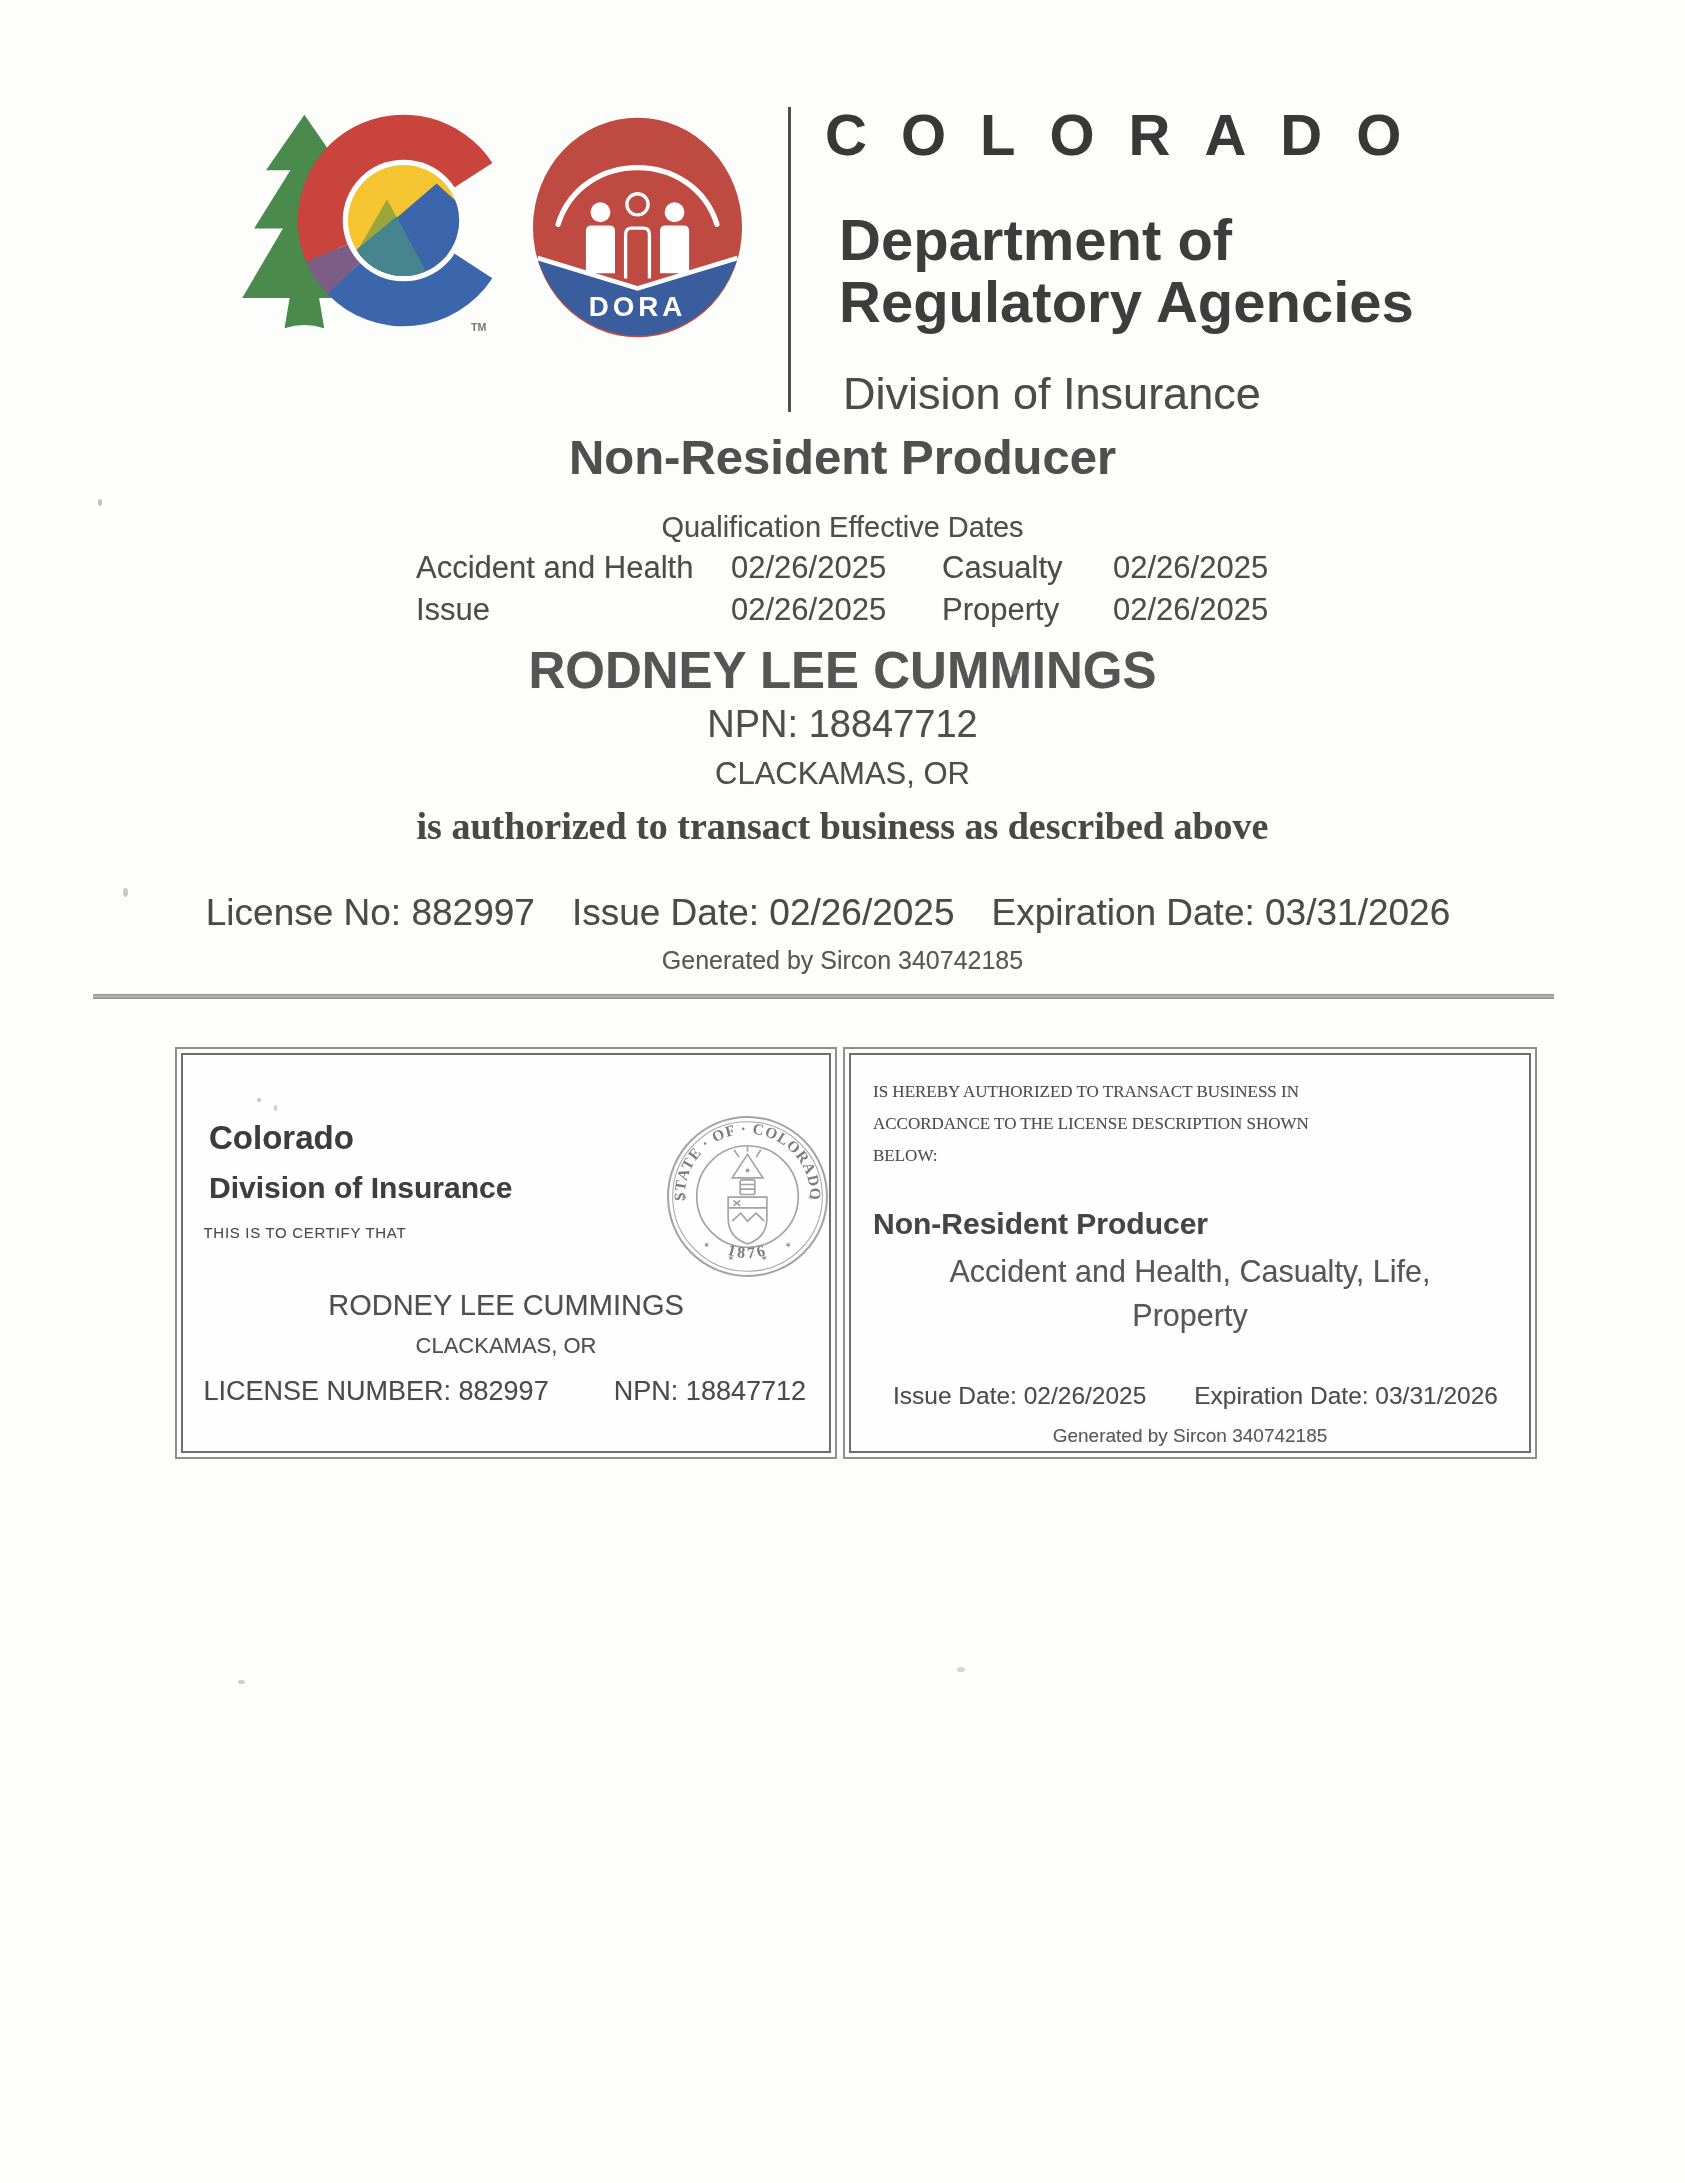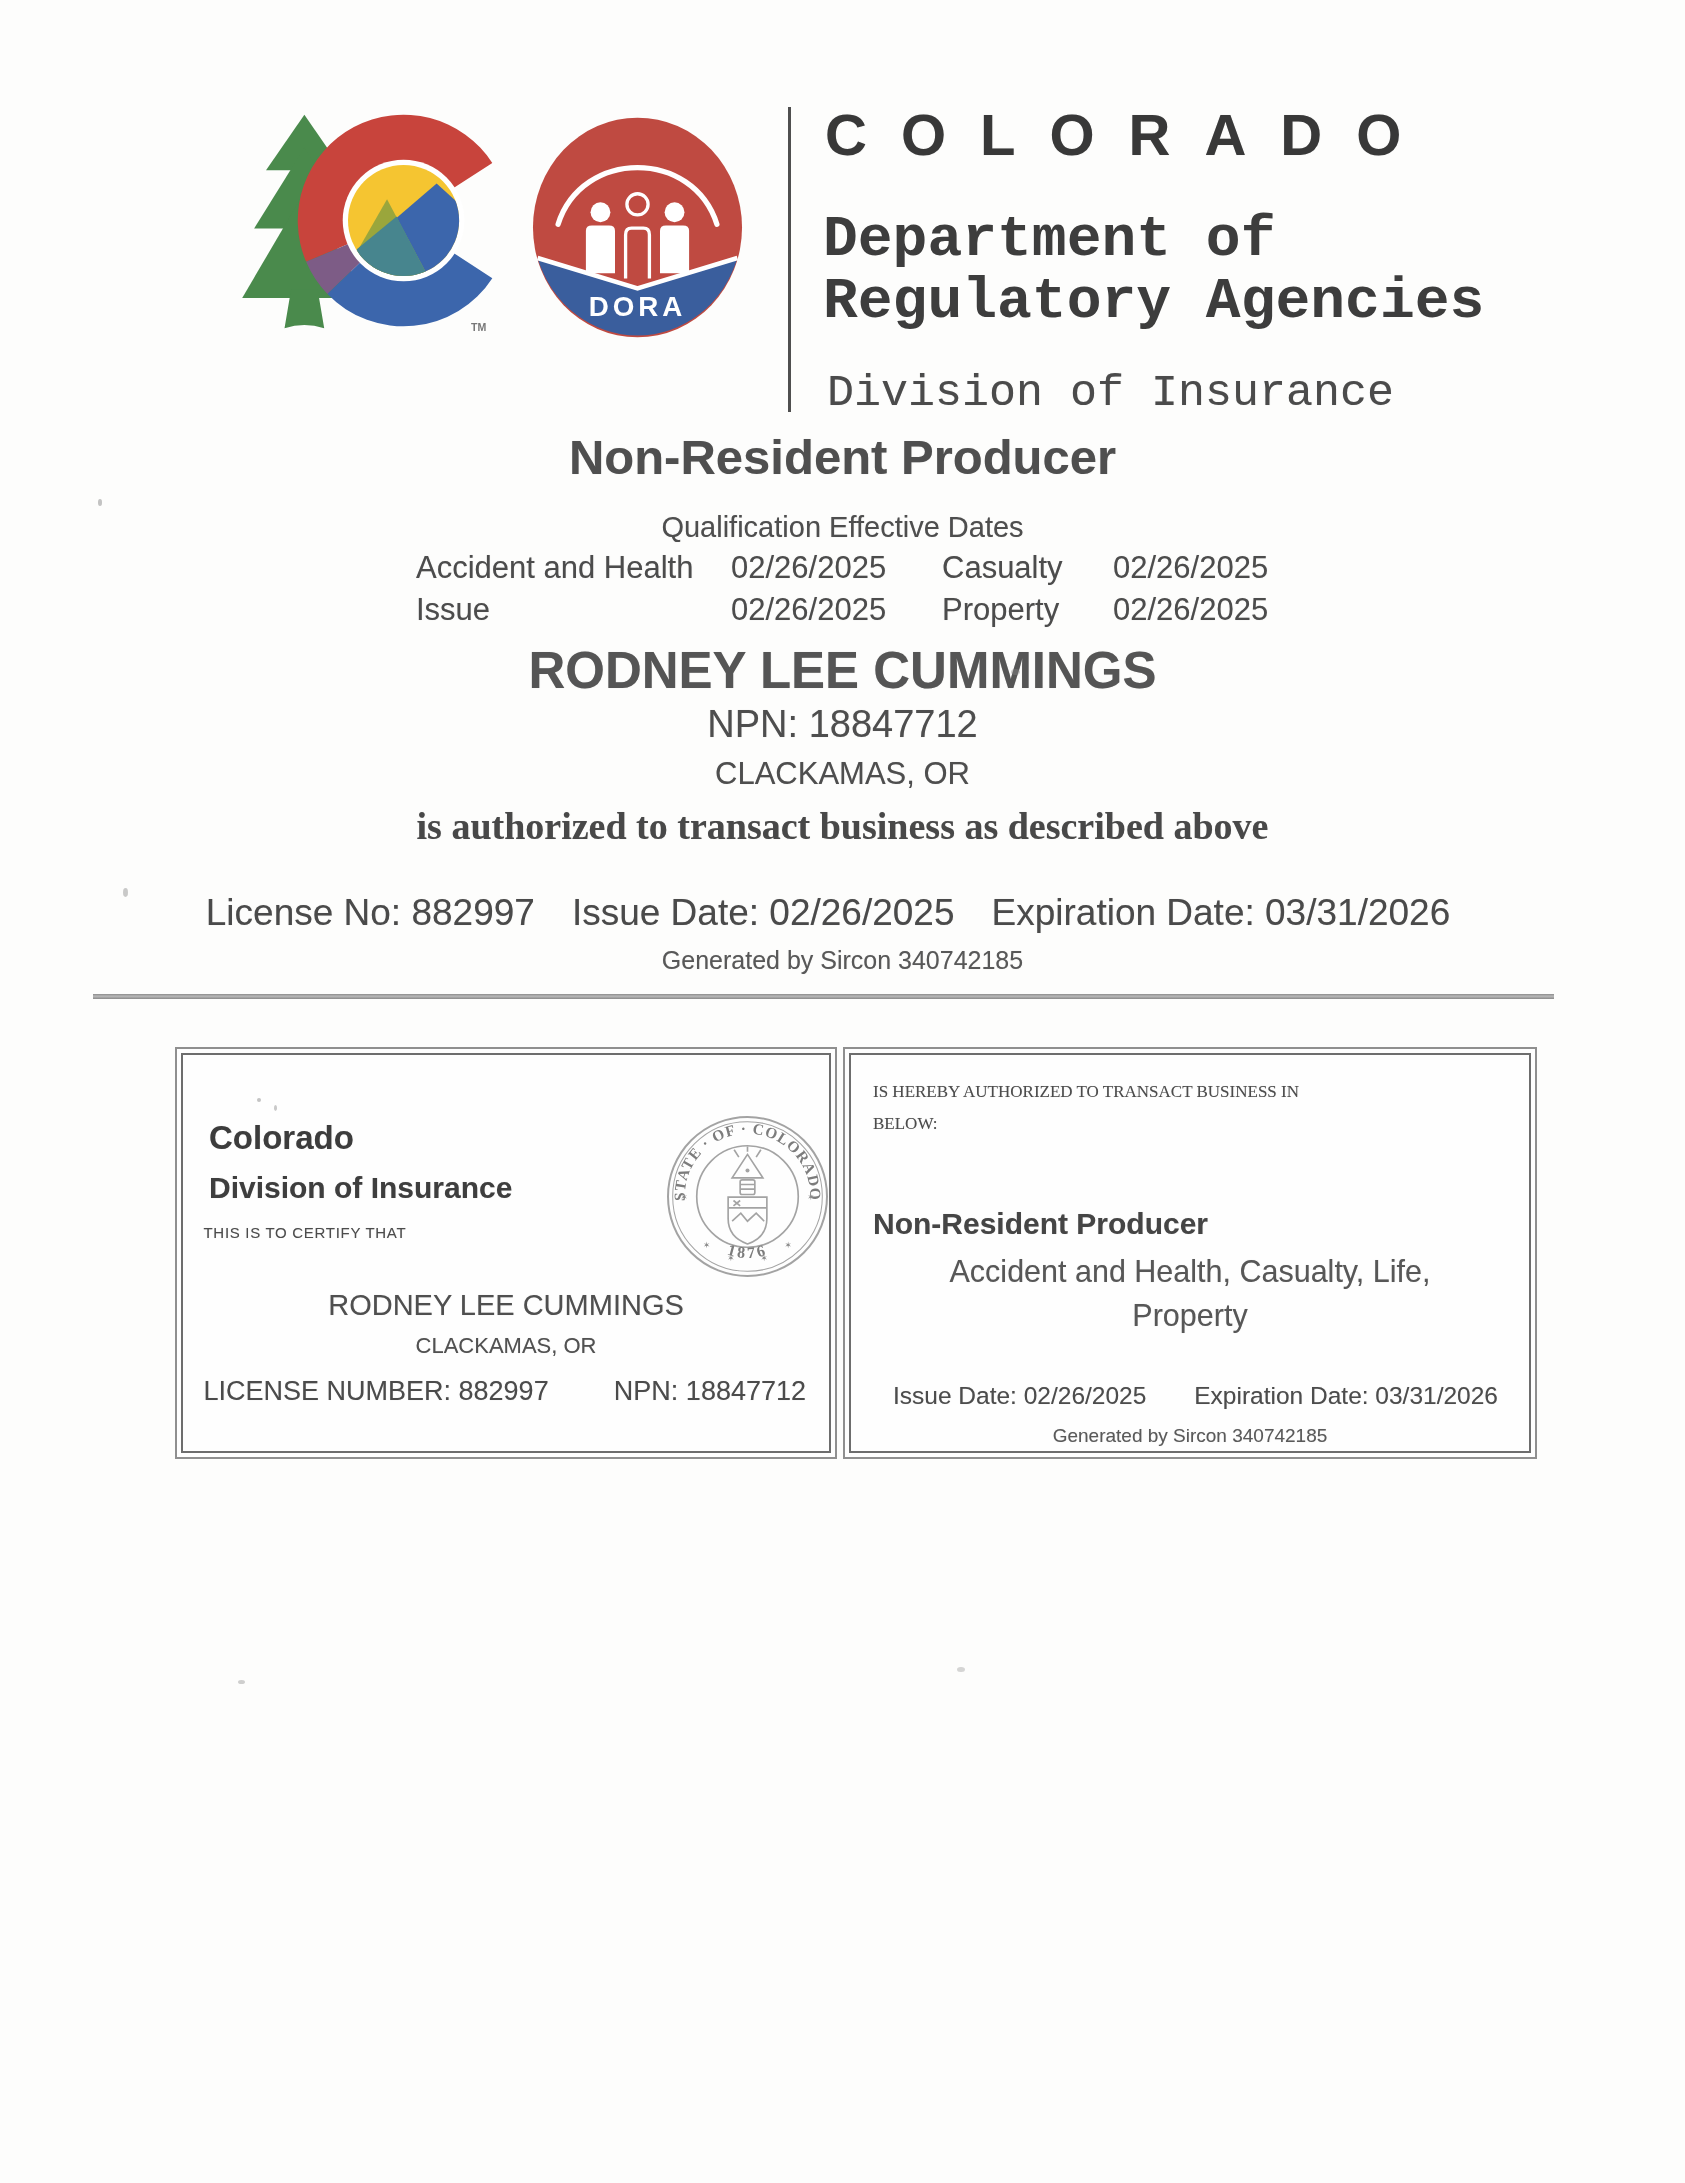--- a/index.html
+++ b/index.html
@@ -6,21 +6,21 @@
   body{
     width:1685px;height:2183px;position:relative;
     background:#fdfdfc;
     font-family:"Liberation Sans", sans-serif;
     color:#4a4a4a;
     overflow:hidden;
   }
   .abs{position:absolute;}
   .center{left:0;width:1685px;text-align:center;}
   .ink{text-shadow:0 0 0.7px rgba(90,90,90,.35);}
-  .serif{font-family:Liberation Mono, monospace;}
+  .serif{font-family:Liberation Sans, sans-serif;margin-left:16px;}
 
   
   #wordmark{left:825px;top:106px;font-size:58px;font-weight:bold;letter-spacing:34px;color:#383838;line-height:1;}
   #dept-name{left:823px;top:209px;font-size:58px;font-weight:bold;line-height:62px;color:#3d3d3d;}
   #division-name{left:827px;top:371px;font-size:45px;color:#4b4b4b;line-height:1;}
   #header-divider{left:788px;top:107px;width:2.6px;height:305px;background:#4f4f4f;}
 
   
   #license-type-title{top:429px;font-size:49px;font-weight:bold;color:#4f4f4f;}
   #qual-heading{top:511px;font-size:29px;color:#4e4e4e;}
@@ -192,20 +192,21 @@
   <div class="abs ink" id="cl-bottom">
     <span>LICENSE NUMBER: 882997</span>
     <span>NPN: 18847712</span>
   </div>
 </div>
 
 <div class="card" id="card-right">
   <div class="card-inner"></div>
   <div class="abs ink" id="cr-statement">
     <div>IS HEREBY AUTHORIZED TO TRANSACT BUSINESS IN</div>
+    <div>ACCORDANCE TO THE LICENSE DESCRIPTION SHOWN</div>
     <div>BELOW:</div>
   </div>
   <div class="abs ink" id="cr-type">Non-Resident Producer</div>
   <div class="abs ctr ink" id="cr-loa1">Accident and Health, Casualty, Life,</div>
   <div class="abs ctr ink" id="cr-loa2">Property</div>
   <div class="abs ink" id="cr-dates">
     <span>Issue Date: 02/26/2025</span>
     <span>Expiration Date: 03/31/2026</span>
   </div>
   <div class="abs ctr ink" id="cr-generated">Generated by Sircon 340742185</div>

